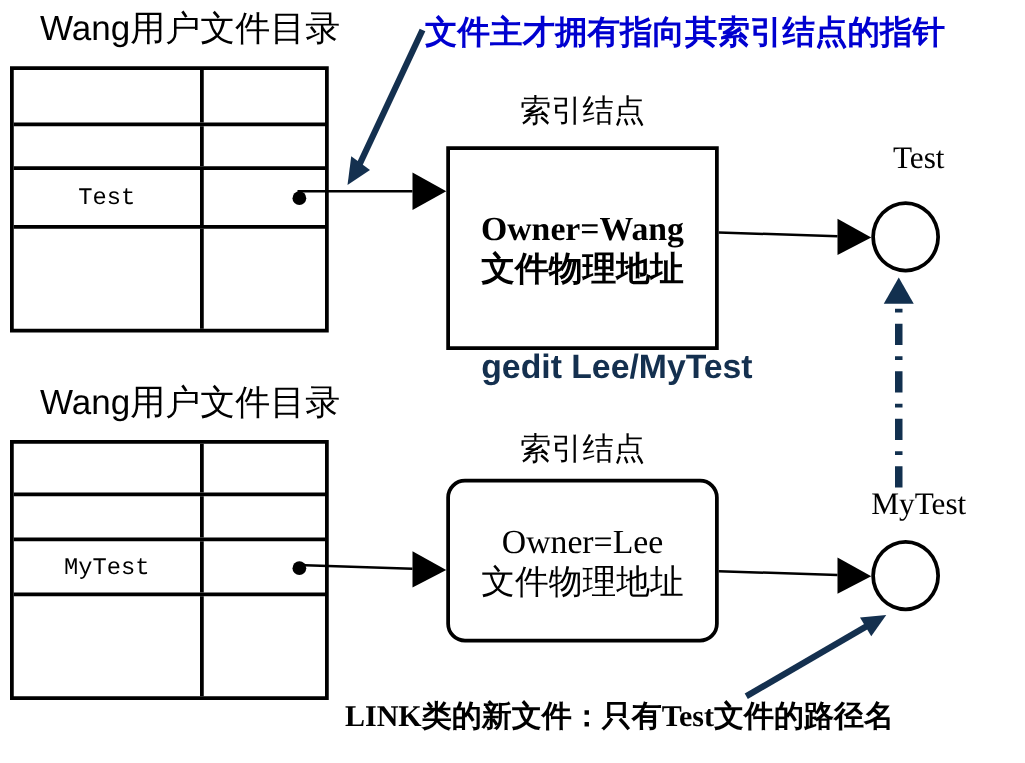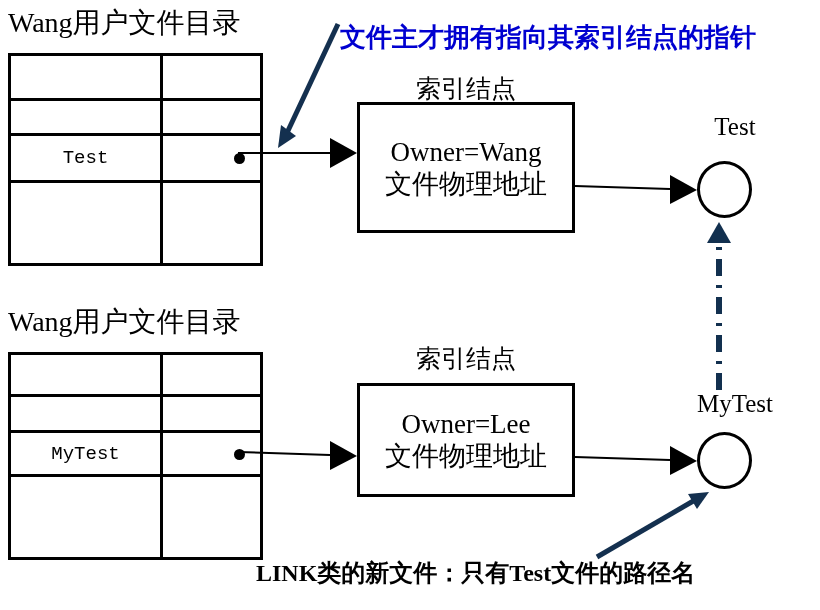--- a/index.html
+++ b/index.html
@@ -8,25 +8,26 @@
     background:#ffffff;
     font-family:"Liberation Serif", serif;
     overflow:hidden;
     position:relative;
   }
   #stage{position:absolute;left:0;top:0;width:820px;height:610px;}
   #stage > *{position:absolute;}
 
   
   .dir-title{
-    font-family:Liberation Serif, serif;
+    font-family:Liberation Sans, sans-serif;
     font-size:28px;
     color:#000000;
     white-space:nowrap;
     line-height:34px;
+    margin-left:24px;
   }
 
   
   .dir-table{
     border:3px solid #000000;
     box-sizing:border-box;
     background:#ffffff;
   }
   .dir-row{
     display:flex;
@@ -140,21 +141,21 @@
       </div>
     </div>
     <div class="dir-row" style="height:80px;">
       <div class="cell-name" style="width:152px;"></div>
       <div class="cell-ptr"></div>
     </div>
   </div>
 
   <div class="inode-title" style="left:356px;top:72px;width:220px;">索引结点</div>
 
-  <div class="inode-box" style="left:357px;top:102px;width:218px;height:131px;">
+  <div class="inode-box" style="left:357px;top:117px;width:218px;height:163px;font-weight:bold;">
     <div class="inode-line">Owner=Wang</div>
     <div class="inode-line">文件物理地址</div>
   </div>
 
   <div class="file-label" style="left:665px;top:113px;width:140px;">Test</div>
   <div class="file-circle" style="left:697px;top:161px;width:55px;height:57px;"></div>
 
   <div class="dir-title" style="left:8px;top:305px;">Wang用户文件目录</div>
 
   <div class="dir-table" style="left:8px;top:352px;width:255px;height:208px;">
@@ -173,32 +174,33 @@
       </div>
     </div>
     <div class="dir-row" style="height:80px;">
       <div class="cell-name" style="width:152px;"></div>
       <div class="cell-ptr"></div>
     </div>
   </div>
 
   <div class="inode-title" style="left:356px;top:342px;width:220px;">索引结点</div>
 
-  <div class="inode-box" style="left:357px;top:383px;width:218px;height:114px;">
+  <div class="inode-box" style="left:357px;top:383px;width:218px;height:131px;border-radius:15px;">
     <div class="inode-line">Owner=Lee</div>
     <div class="inode-line">文件物理地址</div>
   </div>
 
   <div class="file-label" style="left:655px;top:390px;width:160px;">MyTest</div>
   <div class="file-circle" style="left:697px;top:432px;width:55px;height:57px;"></div>
 
-  <div class="note-blue" style="left:340px;top:20px;">文件主才拥有指向其索引结点的指针</div>
-
-
-  <div class="note-black" style="left:256px;top:557px;">LINK类的新文件：只有Test文件的路径名</div>
+  <div class="note-blue" style="left:340px;top:8px;">文件主才拥有指向其索引结点的指针</div>
+
+  <div class="cmd-text" style="left:385px;top:278px;">gedit Lee/MyTest</div>
+
+  <div class="note-black" style="left:276px;top:557px;">LINK类的新文件：只有Test文件的路径名</div>
 
   <svg class="overlay" viewBox="0 0 820 610" xmlns="http://www.w3.org/2000/svg">
 
     <g>
       <line x1="238" y1="153" x2="330" y2="153" stroke="#000000" stroke-width="2"></line>
       <polygon points="330,138 357,153 330,168" fill="#000000"></polygon>
     </g>
 
     <g>
       <line x1="575" y1="186" x2="670" y2="189" stroke="#000000" stroke-width="2"></line>

